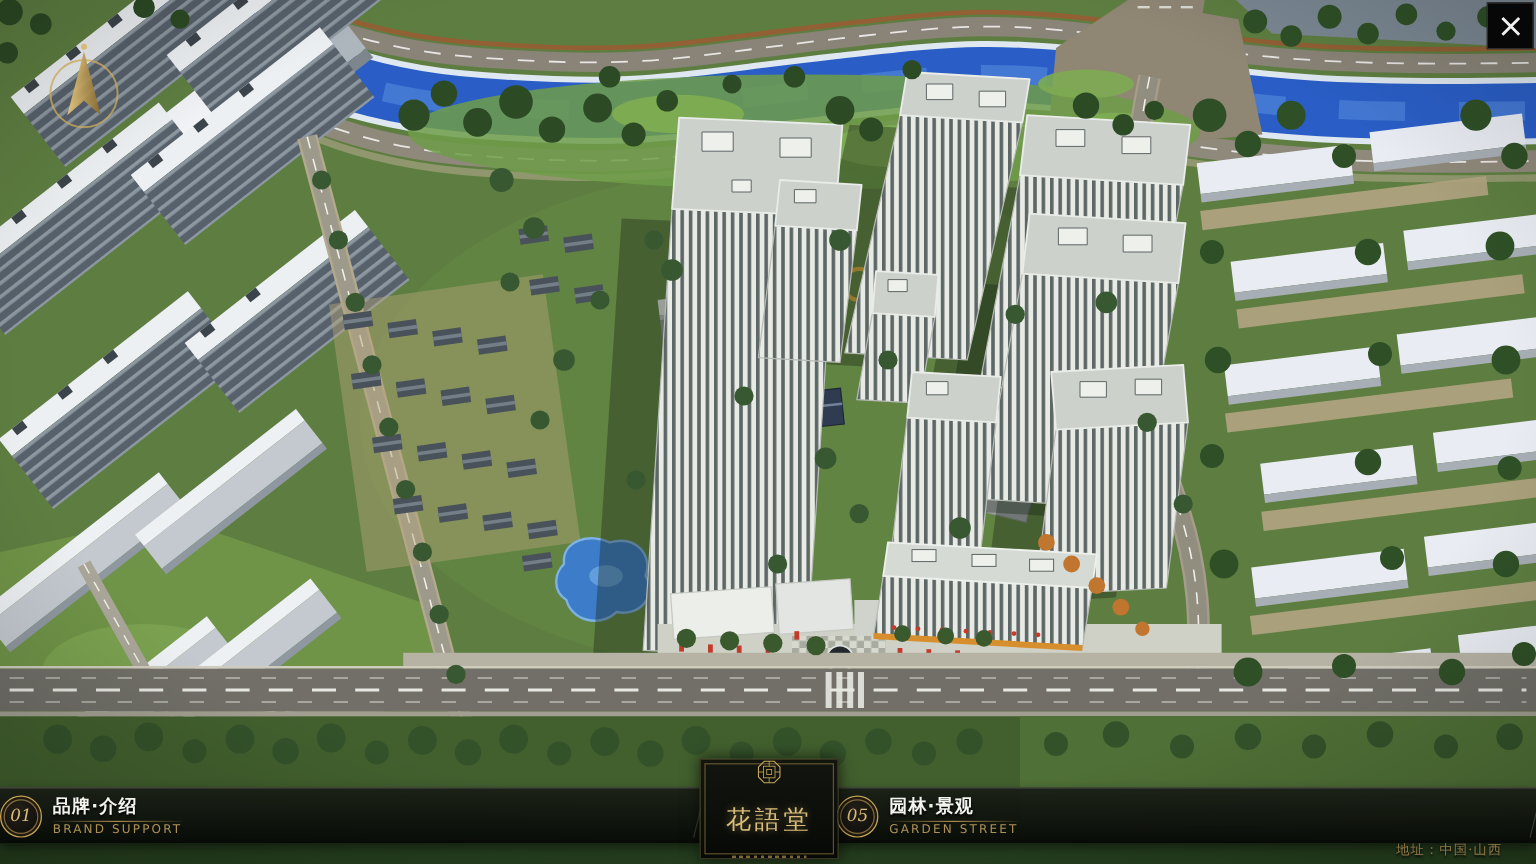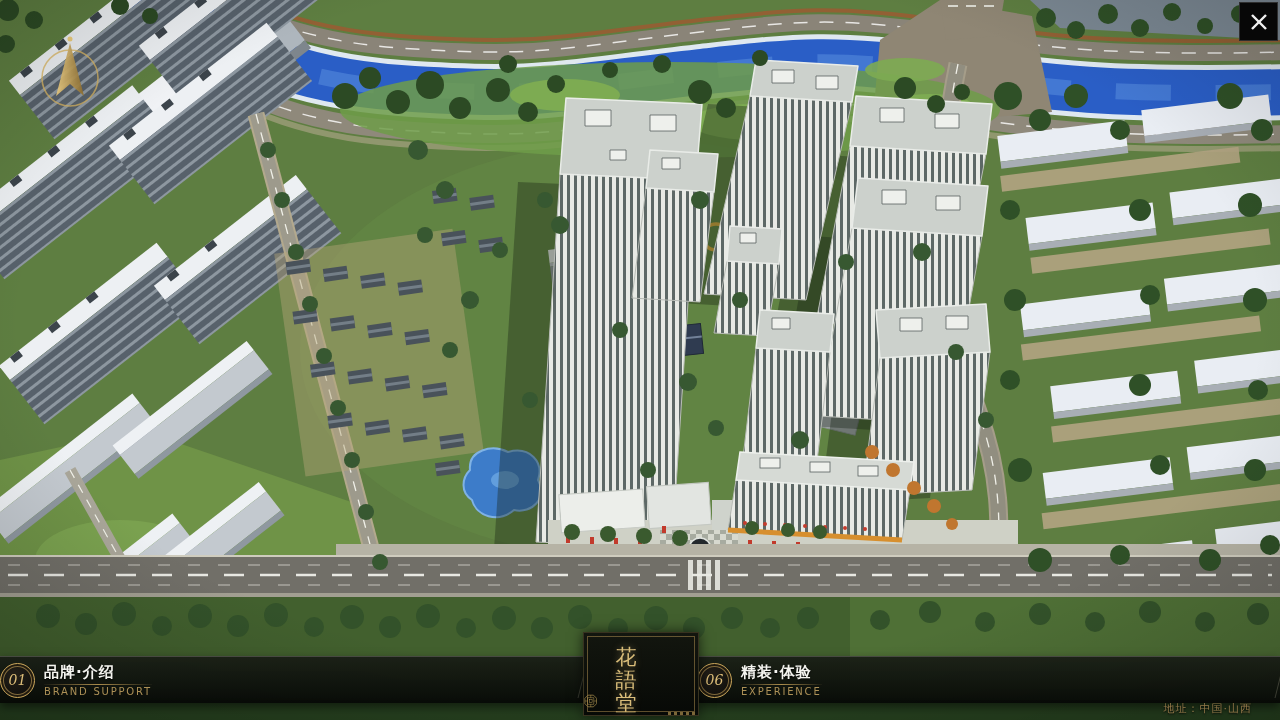--- a/index.html
+++ b/index.html
@@ -30,21 +30,21 @@
   .badge span{font-family:"DejaVu Serif",serif;font-style:italic;font-size:14px;color:#ddbe79}
   .nav-text{display:flex;flex-direction:column;align-items:flex-start}
   .zh{font-size:15px;font-weight:bold;color:#f4f4ef;letter-spacing:1px;text-shadow:0 1px 2px #000;white-space:nowrap}
   .rule{align-self:stretch;height:1px;margin:2px 0 1px;
     background:linear-gradient(90deg,rgba(186,152,82,.05),rgba(186,152,82,.9),rgba(186,152,82,.05))}
   .en{font-size:10px;color:#ad9157;letter-spacing:1.8px;white-space:nowrap}
 
   
   .logo-panel{position:absolute;left:583px;top:632px;width:114px;height:82px;z-index:26;cursor:pointer;
     background:linear-gradient(180deg,#13160f,#070906);border:1px solid #37321f;
-    box-shadow:0 0 12px rgba(0,0,0,.65);display:flex;align-items:flex-end;
+    box-shadow:0 0 12px rgba(0,0,0,.65);display:flex;flex-direction:column;align-items:center;
     justify-content:center;gap:18px}
   .logo-panel::before{content:"";position:absolute;inset:3px;border:1px solid rgba(201,165,90,.45);pointer-events:none}
   .logo-title{font-family:"DejaVu Serif",serif;font-size:21px;color:#d9bd7a;letter-spacing:3px;
     text-shadow:0 0 7px rgba(217,189,122,.45);line-height:1.1}
   .logo-tagline{width:62px;height:3px;opacity:.75;
     background:repeating-linear-gradient(90deg,rgba(201,165,90,.8) 0 3px,transparent 3px 6px)}
 
   .address{position:absolute;right:28px;top:701px;font-size:11px;color:#93794a;
     letter-spacing:1px;text-shadow:0 1px 2px #000;z-index:27}
 </style>
@@ -697,25 +697,25 @@
       <line x1="22" y1="15" x2="28" y2="15" stroke="#c9a85c" stroke-width="1"></line>
       <rect x="12" y="12" width="6" height="6" fill="none" stroke="#c9a85c" stroke-width="1"></rect>
     </svg>
     <div class="logo-title">花語堂</div>
     <div class="logo-tagline"></div>
   </div>
 
   <div class="navbar right">
     <div class="nav-item">
       <div class="badge">
-          <span>06</span>
+          <span>05</span>
         </div>
       <div class="nav-text">
-        <div class="zh">精装·体验</div>
+        <div class="zh">园林·景观</div>
         <div class="rule"></div>
-        <div class="en">EXPERIENCE</div>
+        <div class="en">GARDEN STREET</div>
       </div>
     </div>
   </div>
 
   <div class="address">地址：中国·山西</div>
 
 </div>
 
 </body></html>

